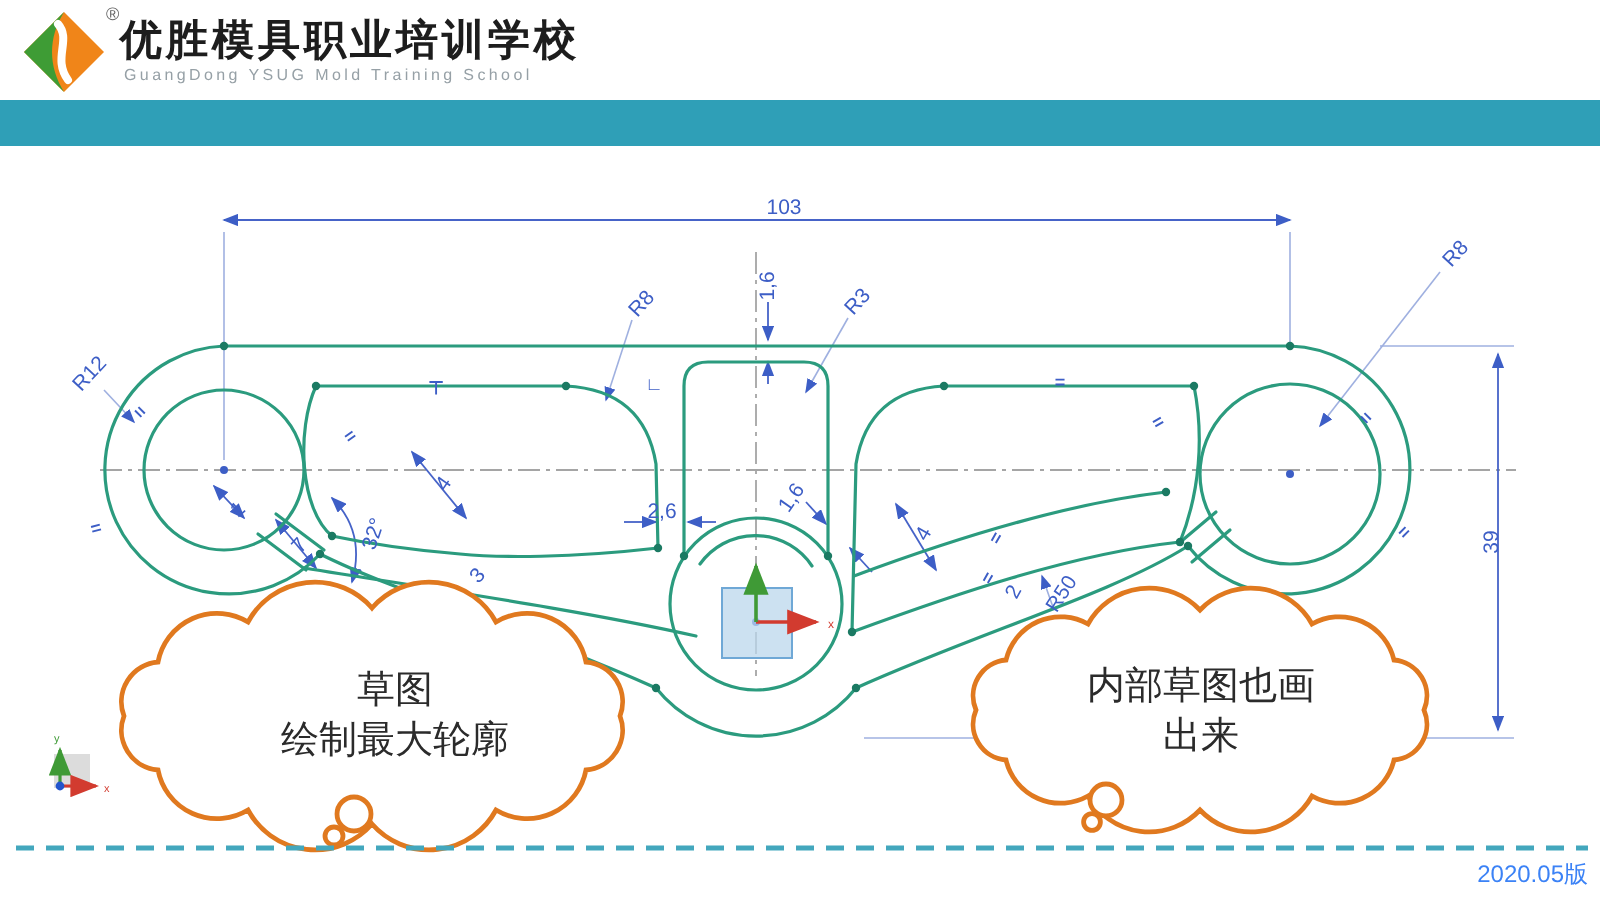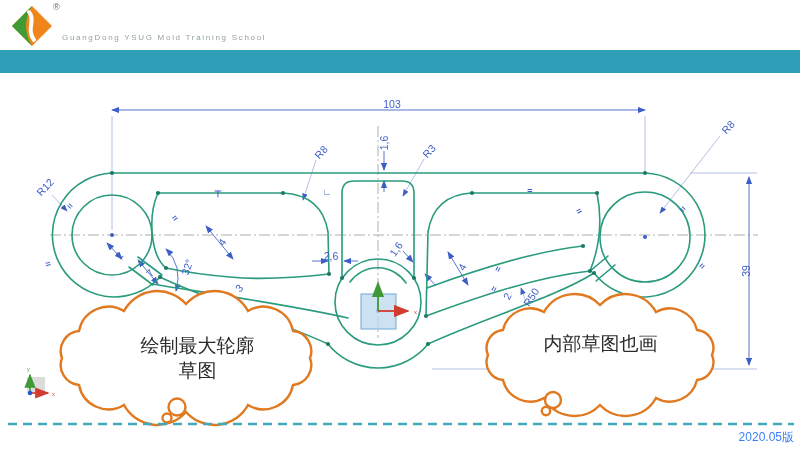--- a/index.html
+++ b/index.html
@@ -184,32 +184,34 @@
   <span class="cns" style="left:579px;top:211px;transform:translate(-50%,-50%) rotate(-30deg);">=</span>
   <span class="cns" style="left:683px;top:209px;transform:translate(-50%,-50%) rotate(45deg);">=</span>
   <span class="cns" style="left:702px;top:266px;transform:translate(-50%,-50%) rotate(-45deg);">=</span>
   <span class="cns" style="left:494px;top:289px;transform:translate(-50%,-50%) rotate(-60deg);">=</span>
   <span class="cns" style="left:498px;top:269px;transform:translate(-50%,-50%) rotate(-60deg);">=</span>
   <span class="cns" style="left:530px;top:191px;">=</span>
   <span class="cns" style="left:218px;top:194px;">⊤</span>
   <span class="cns" style="left:327px;top:192px;">∟</span>
 
   <div class="callout" style="left:105px;top:333px;width:185px;">
+    <span>草图</span>
     <span>绘制最大轮廓</span>
-    <span>草图</span>
   </div>
   <div class="callout" style="left:508px;top:331px;width:185px;text-align:center;">
     <span>内部草图也画</span>
+    <span>出来</span>
   </div>
 
   <div class="hdr">
     <svg class="logo" width="44" height="45" viewBox="0 0 44 45">
       <path d="M22,3 L42,23 L22,43 L2,23 Z" fill="#f08519"></path>
       <path d="M22,3 L2,23 L22,43 C14,30 14,16 22,3 Z" fill="#3e9c35"></path>
       <path d="M19,9 C26,17 16,26 24,37" stroke="#ffffff" stroke-width="4" fill="none" stroke-linecap="round"></path>
     </svg>
     <span class="regmark">®</span>
+    <div class="t-cn">优胜模具职业培训学校</div>
     <div class="t-en">GuangDong YSUG Mold Training School</div>
   </div>
   <div class="bar"></div>
 
   <div class="ver">2020.05版</div>
 </div>
 
 </body></html>

